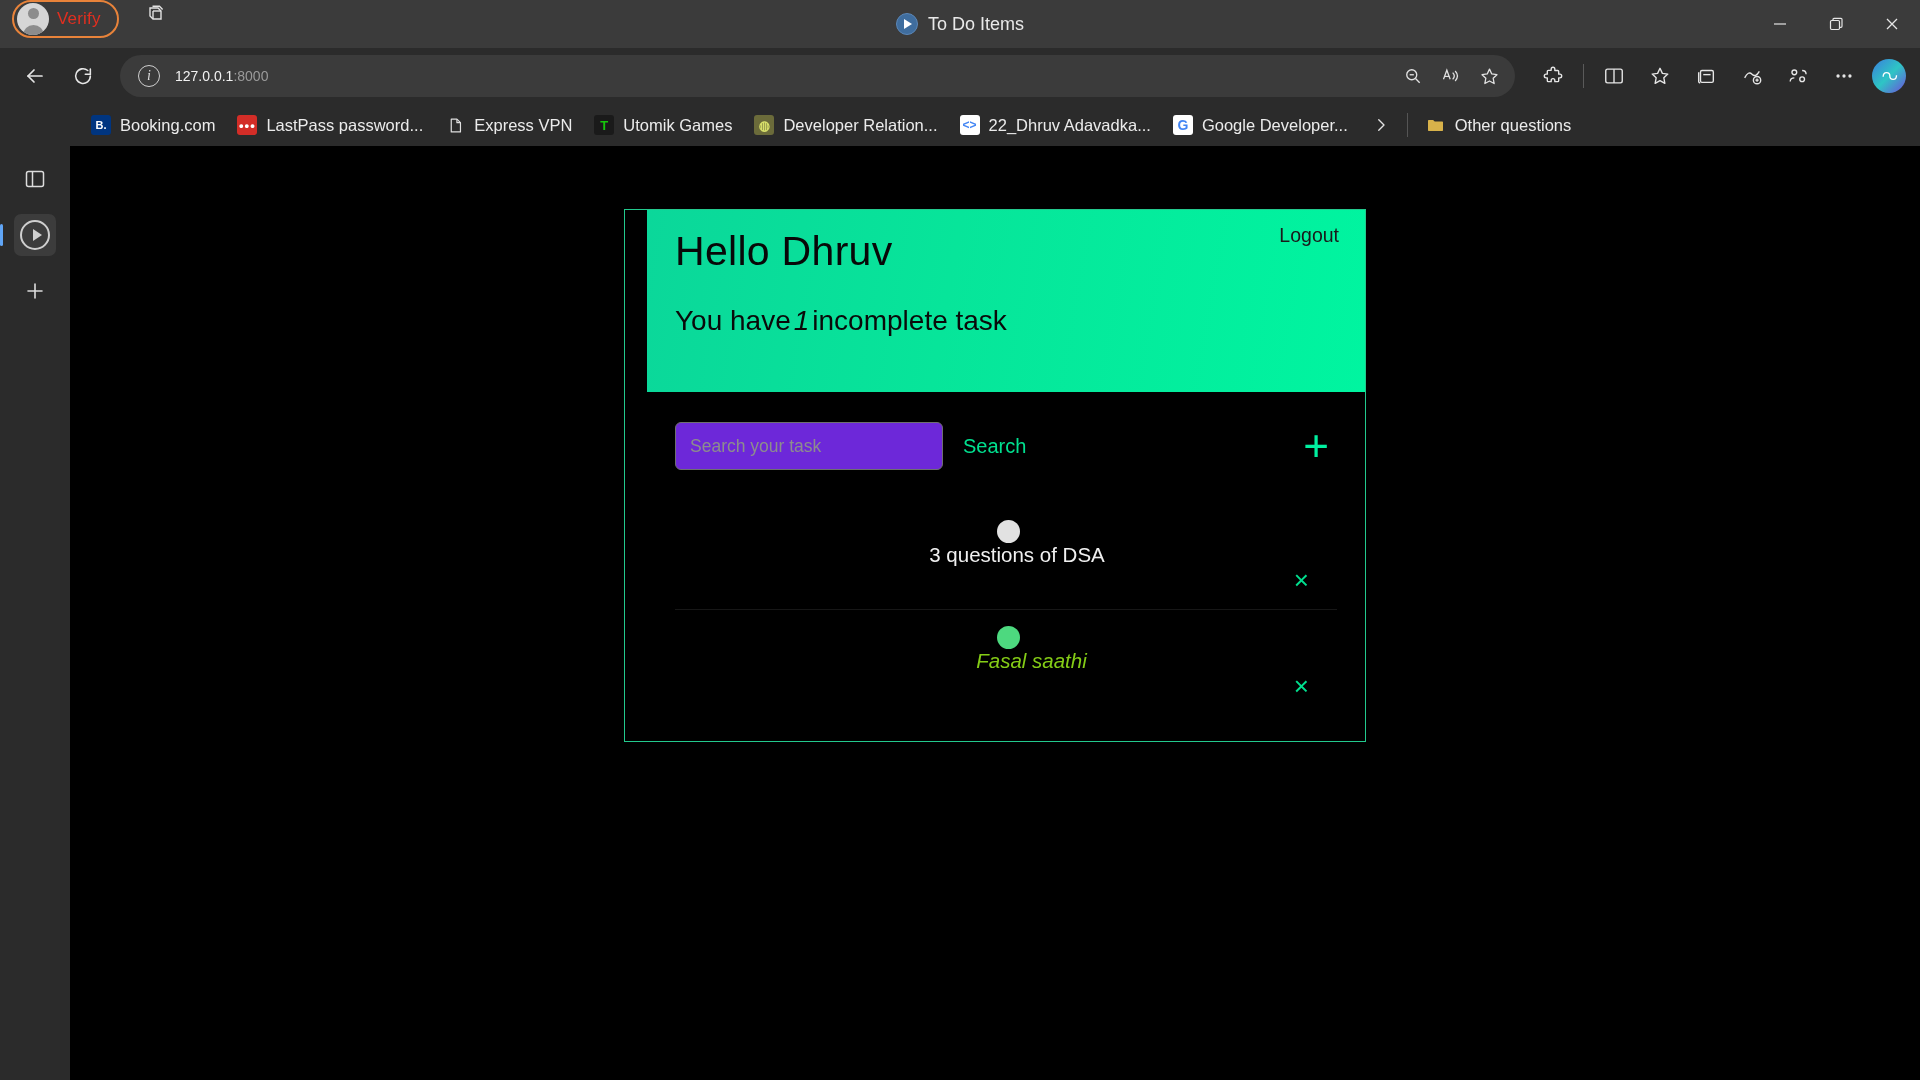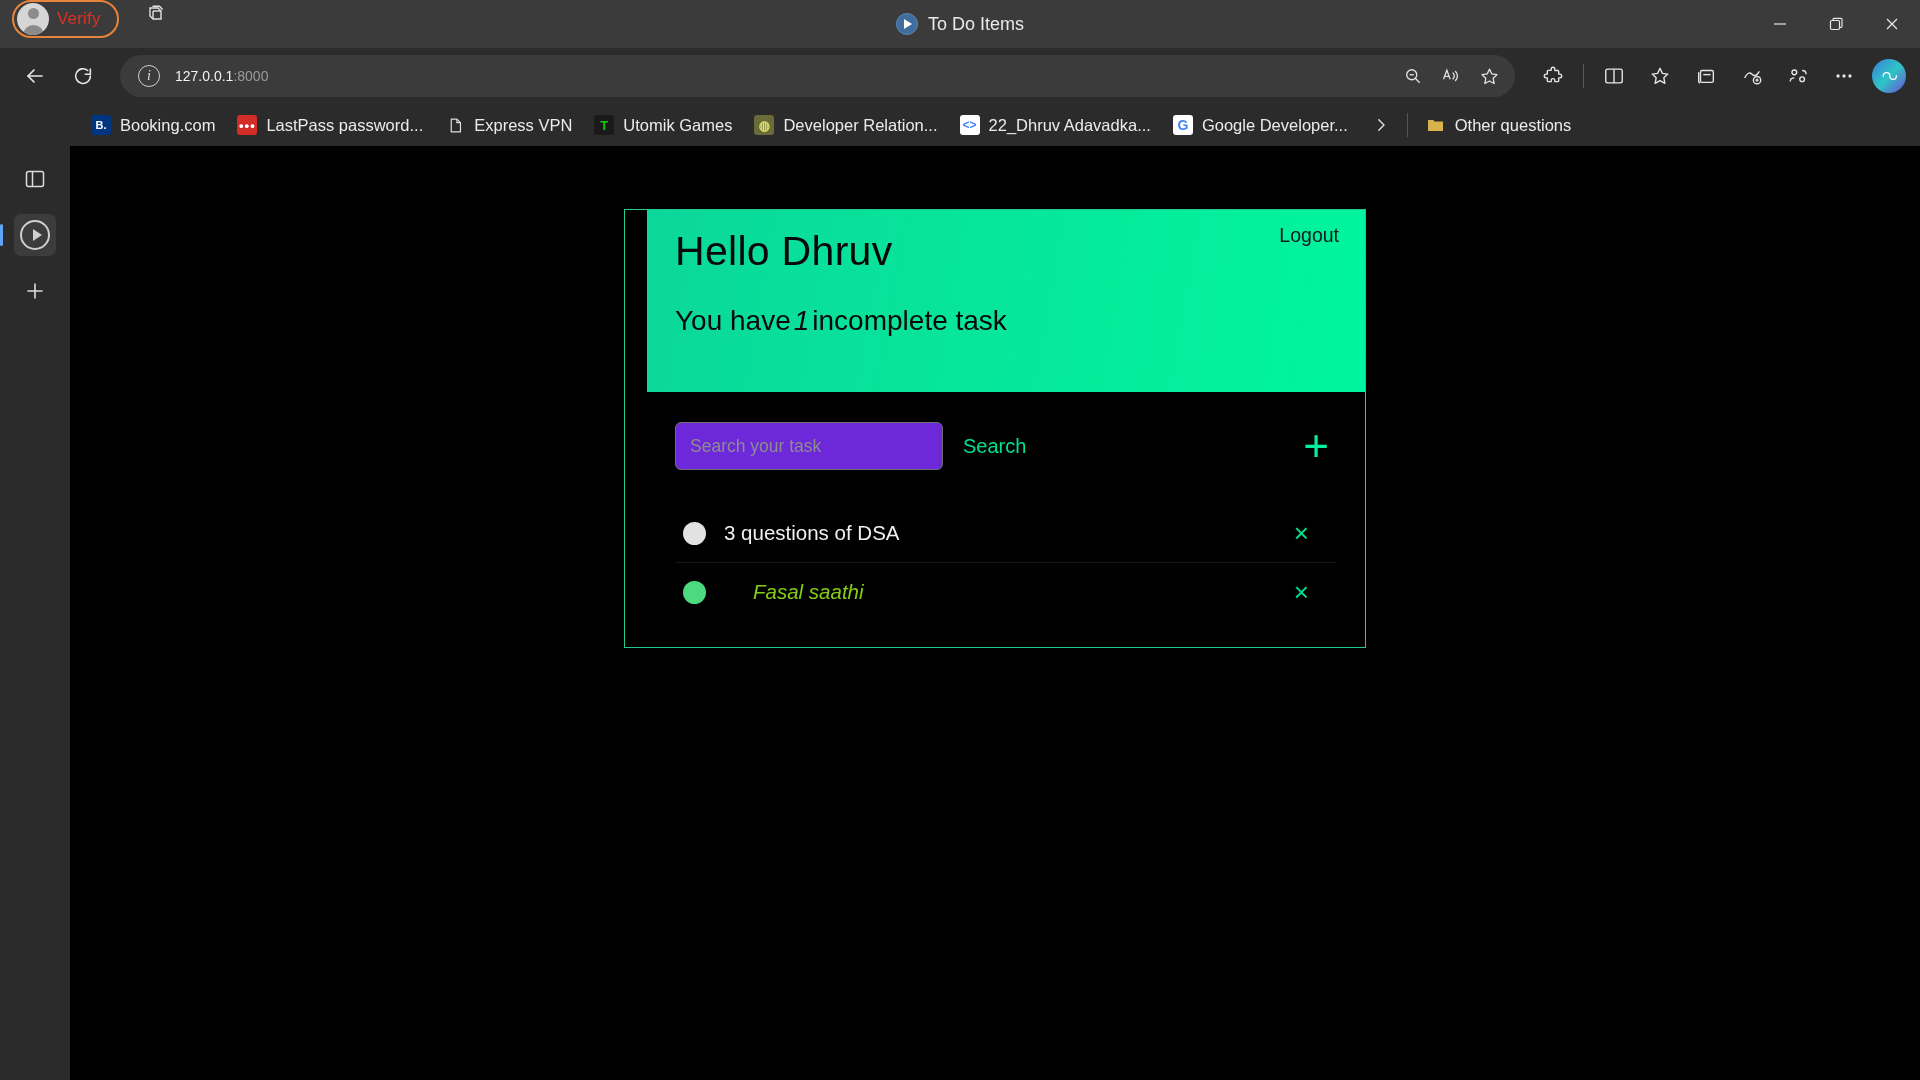--- a/index.html
+++ b/index.html
@@ -249,20 +249,21 @@
   }
   .add-btn {
     margin-left: auto; color: #00f0a0; font-size: 44px;
     line-height: 1; font-weight: 300; padding-right: 8px;
   }
 
   .task-list { margin-top: 34px; }
   .task-row {
     display: flex; align-items: center;
     padding: 16px 4px 16px 8px;
+    flex-direction: column;
   }
   .task-row + .task-row { border-top: 1px solid #171717; }
   .dot { width: 23px; height: 23px; border-radius: 50%; flex: 0 0 auto; }
   .dot.incomplete { background: #e2e2e2; }
   .dot.complete { background: #4dd97f; }
   .task-text { margin-left: 18px; font-size: 20.5px; color: #f0f0f0; }
   .task-text.done { font-style: italic; color: #84cc16; margin-left: 47px; }
   .task-del {
     margin-left: auto; color: #00e08f; font-size: 26px; line-height: 1;
     padding-right: 24px; font-weight: 300;

